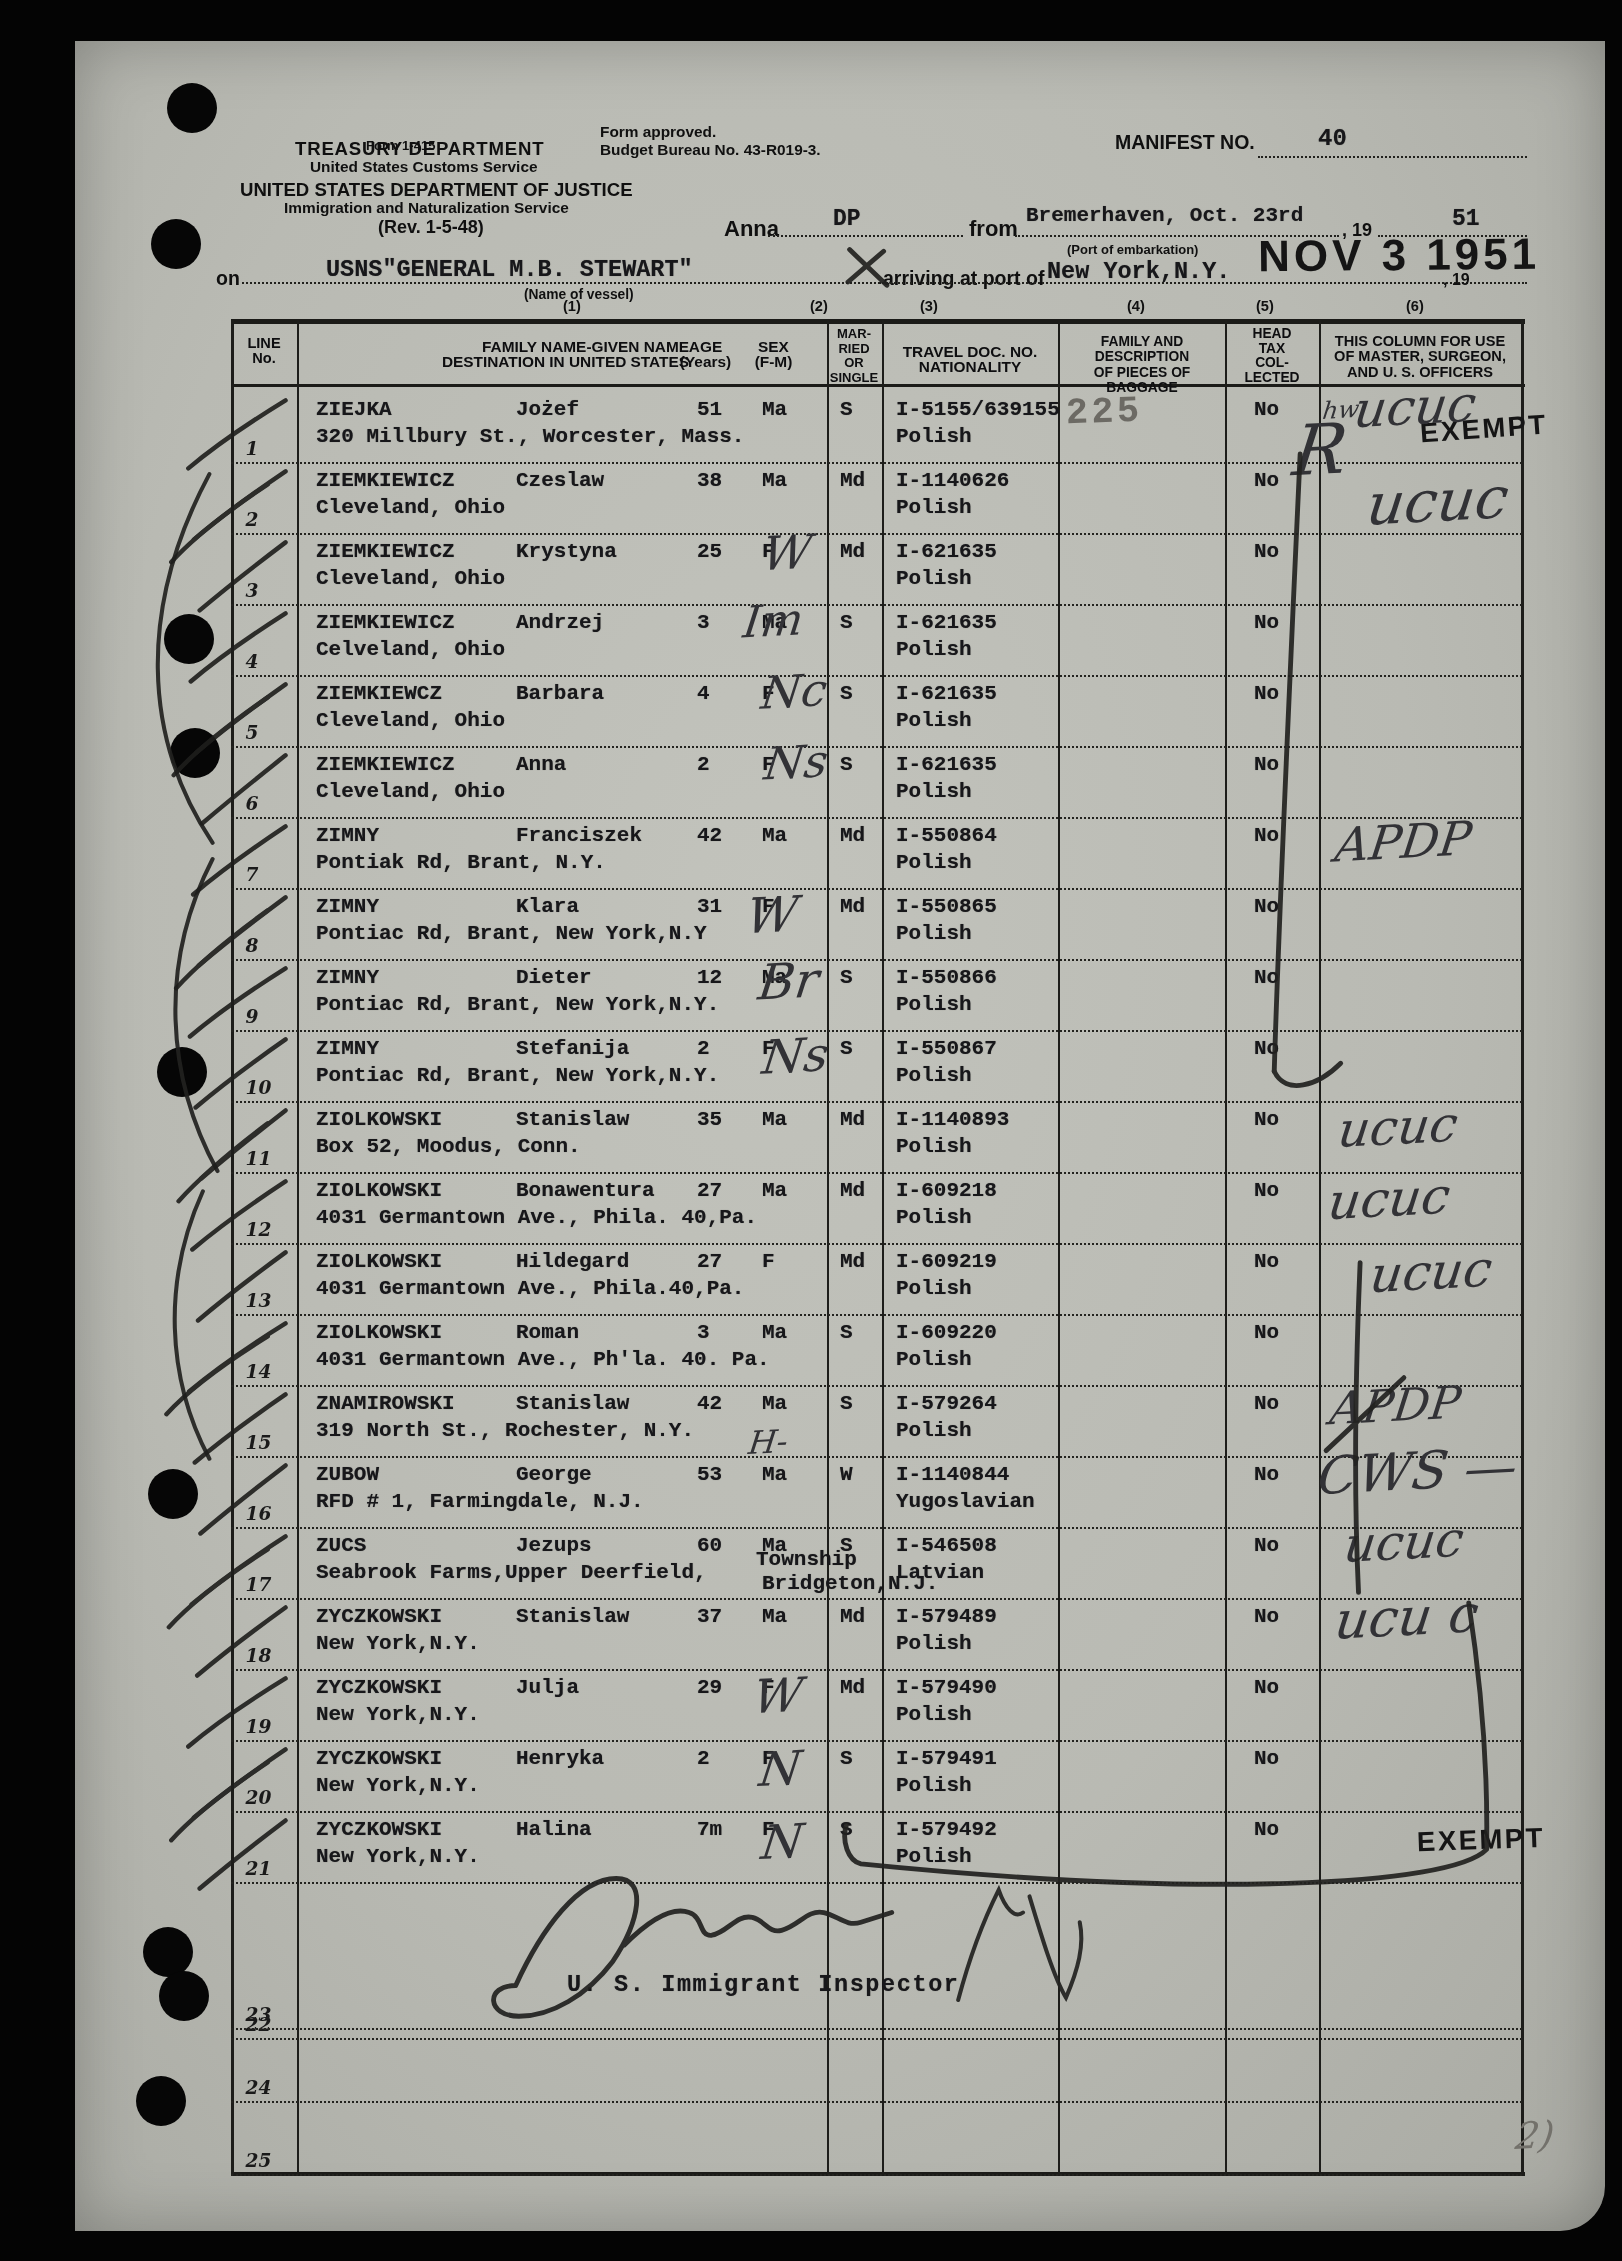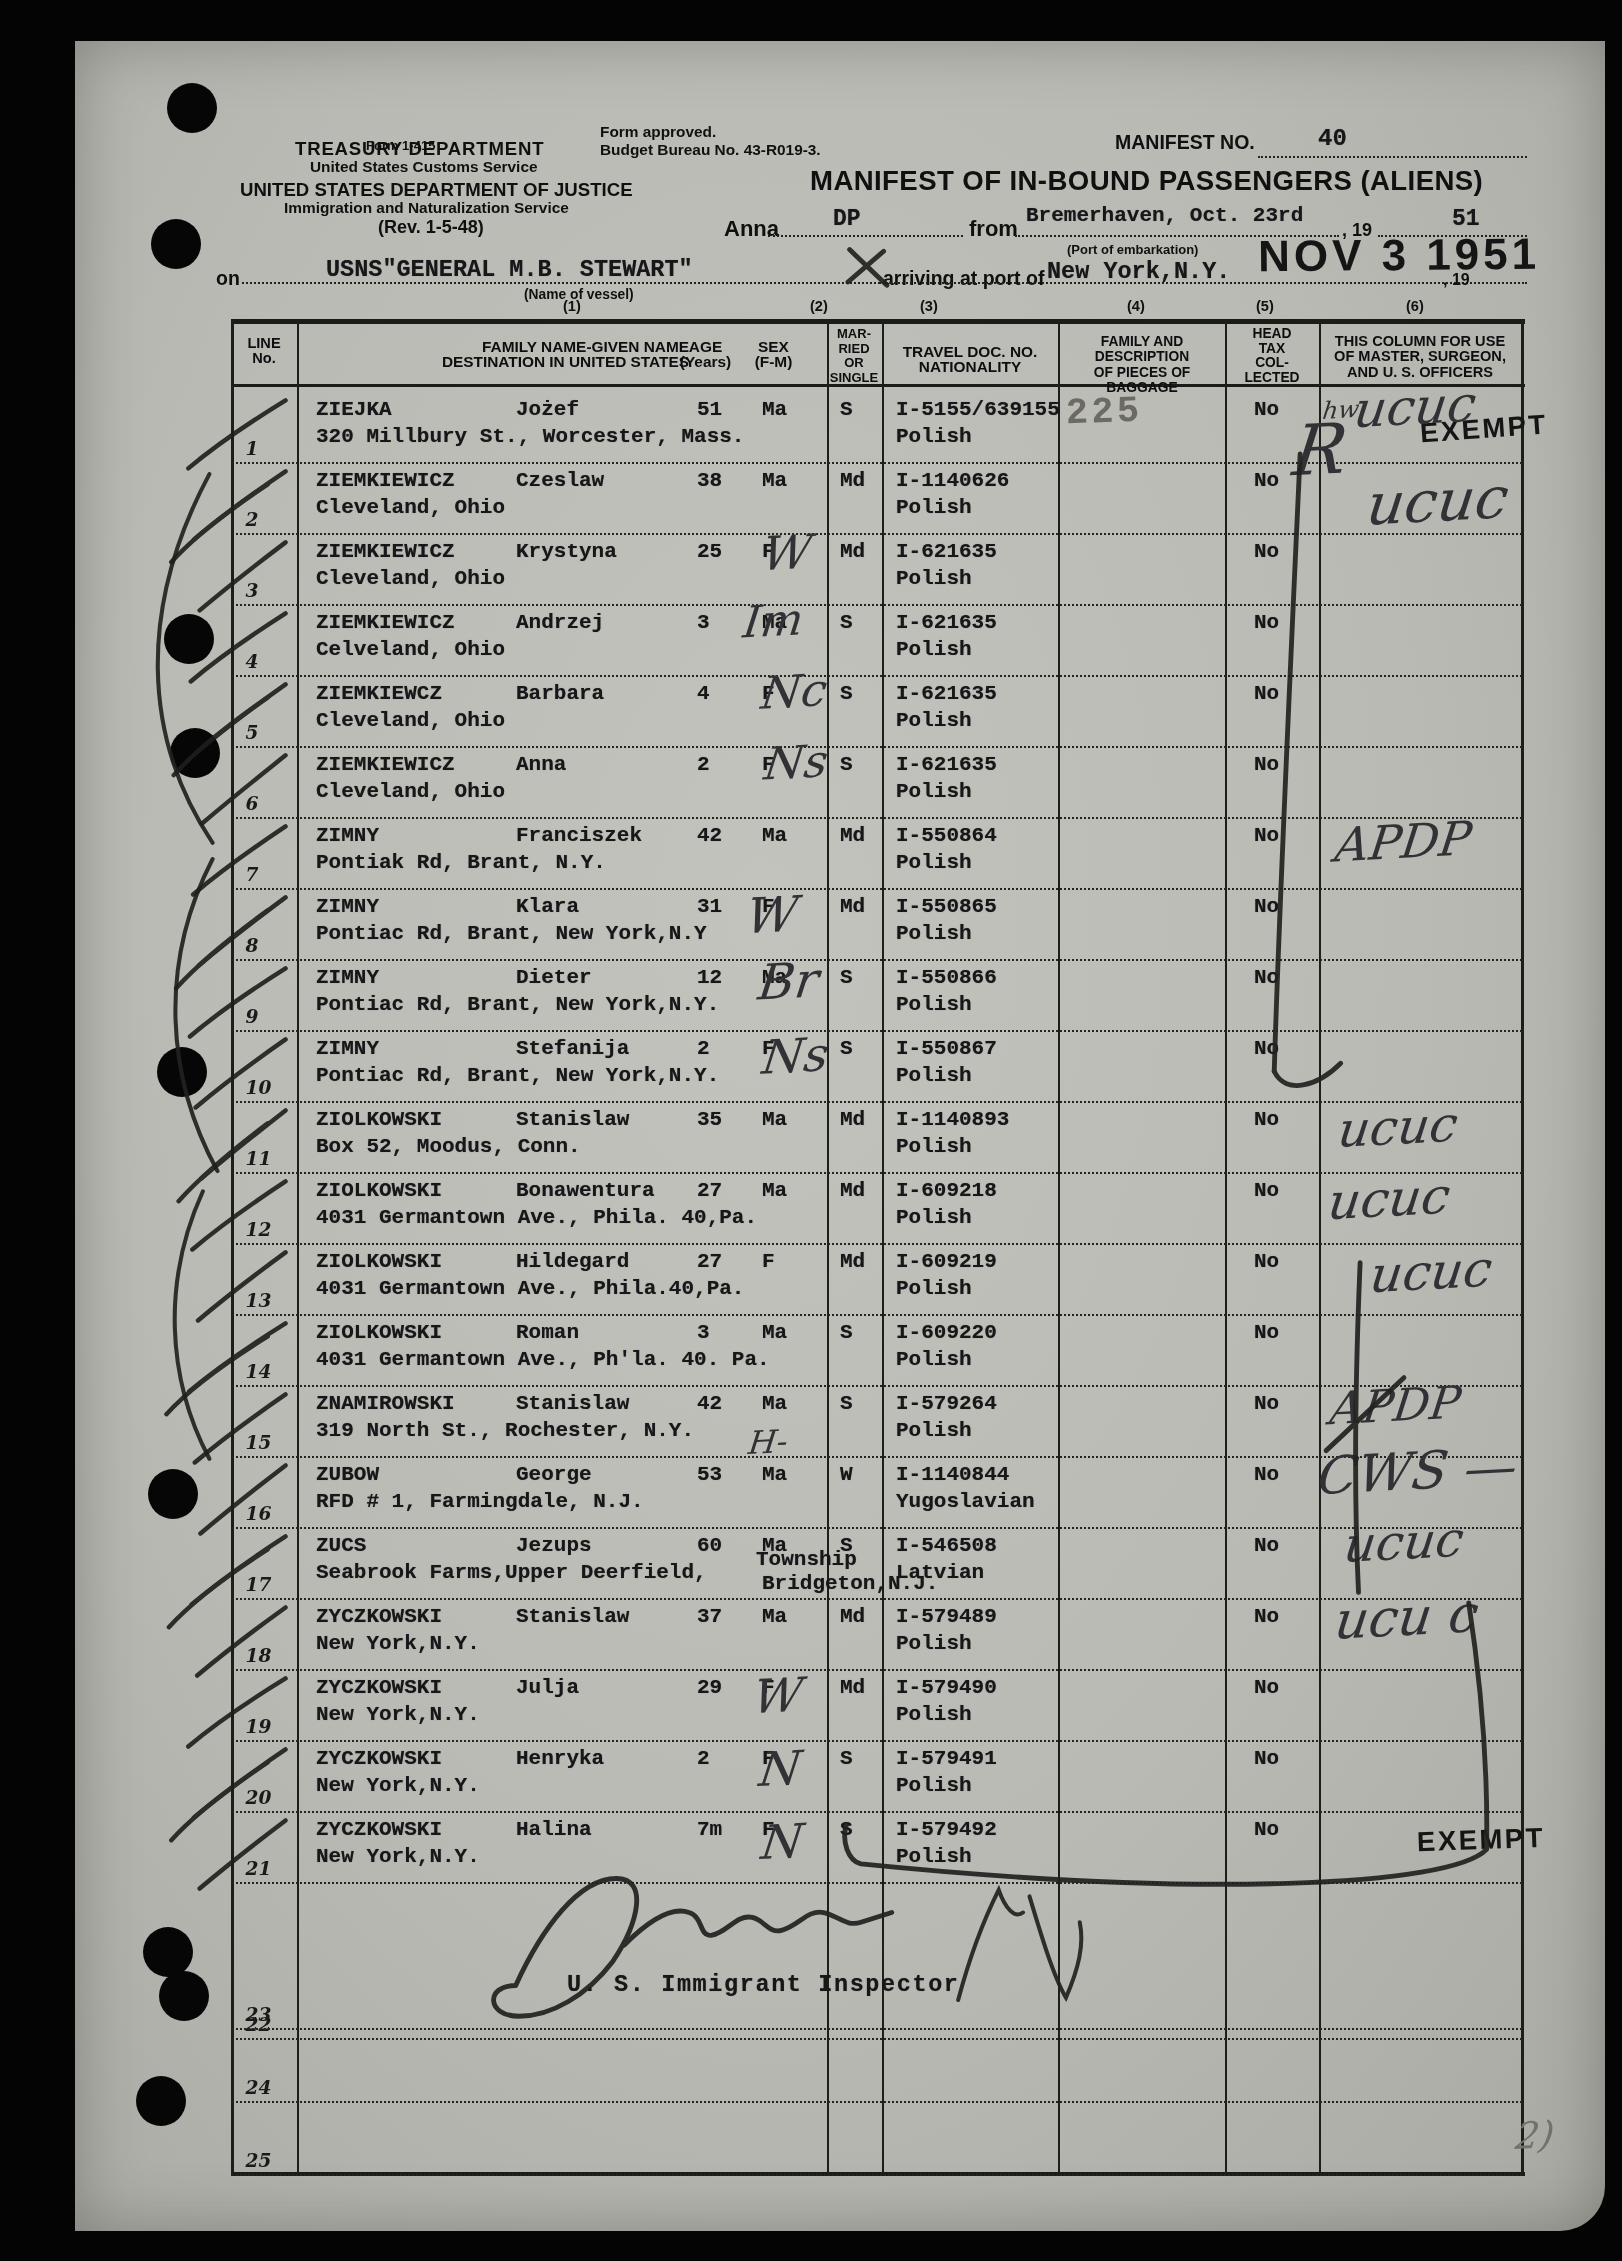--- a/index.html
+++ b/index.html
@@ -60,21 +60,20 @@
   <div class="printed" style="left:284px;top:199px;font-size:15.4px;">Immigration and Naturalization Service</div>
   <div class="printed" style="left:378px;top:217px;font-size:18px;">(Rev. 1-5-48)</div>
 
   <div class="printed" style="left:600px;top:123px;font-size:15.4px;">Form approved.</div>
   <div class="printed" style="left:600px;top:141px;font-size:15.4px;">Budget Bureau No. 43-R019-3.</div>
 
   <div class="printed" style="left:1115px;top:131px;font-size:19.5px;">MANIFEST NO.</div>
   <div class="abs typed" style="left:1318px;top:125px;font-size:24px;">40</div>
   <div class="dotline" style="left:1258px;top:156px;width:269px;"></div>
 
-  <div class="printed" style="left:810px;top:165px;font-size:27.6px;letter-spacing:0.4px;">MANIFEST OF IN-BOUND PASSENGERS (ALIENS)</div>
 
   <div class="printed" style="left:724px;top:216px;font-size:22px;">Anna</div>
   <div class="abs typed" style="left:833px;top:206px;font-size:23px;">DP</div>
   <div class="dotline" style="left:768px;top:235px;width:195px;"></div>
   <div class="printed" style="left:969px;top:216px;font-size:22px;">from</div>
   <div class="abs typed" style="left:1026px;top:204px;font-size:21px;">Bremerhaven, Oct. 23rd</div>
   <div class="dotline" style="left:1015px;top:235px;width:324px;"></div>
   <div class="printed" style="left:1342px;top:220px;font-size:18px;">, 19</div>
   <div class="abs typed" style="left:1452px;top:206px;font-size:23px;">51</div>
   <div class="dotline" style="left:1378px;top:235px;width:149px;"></div>

